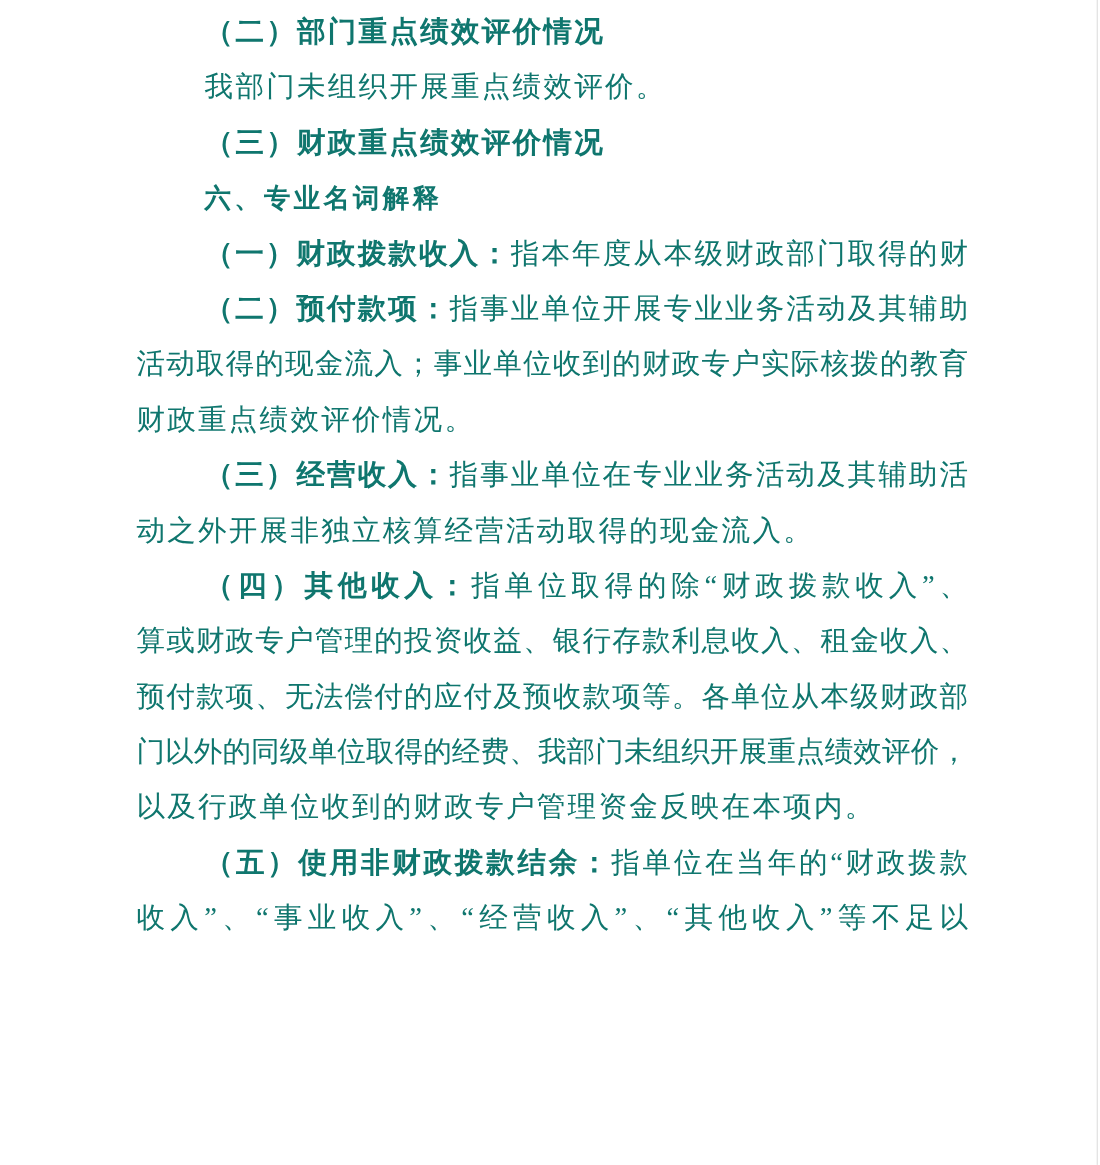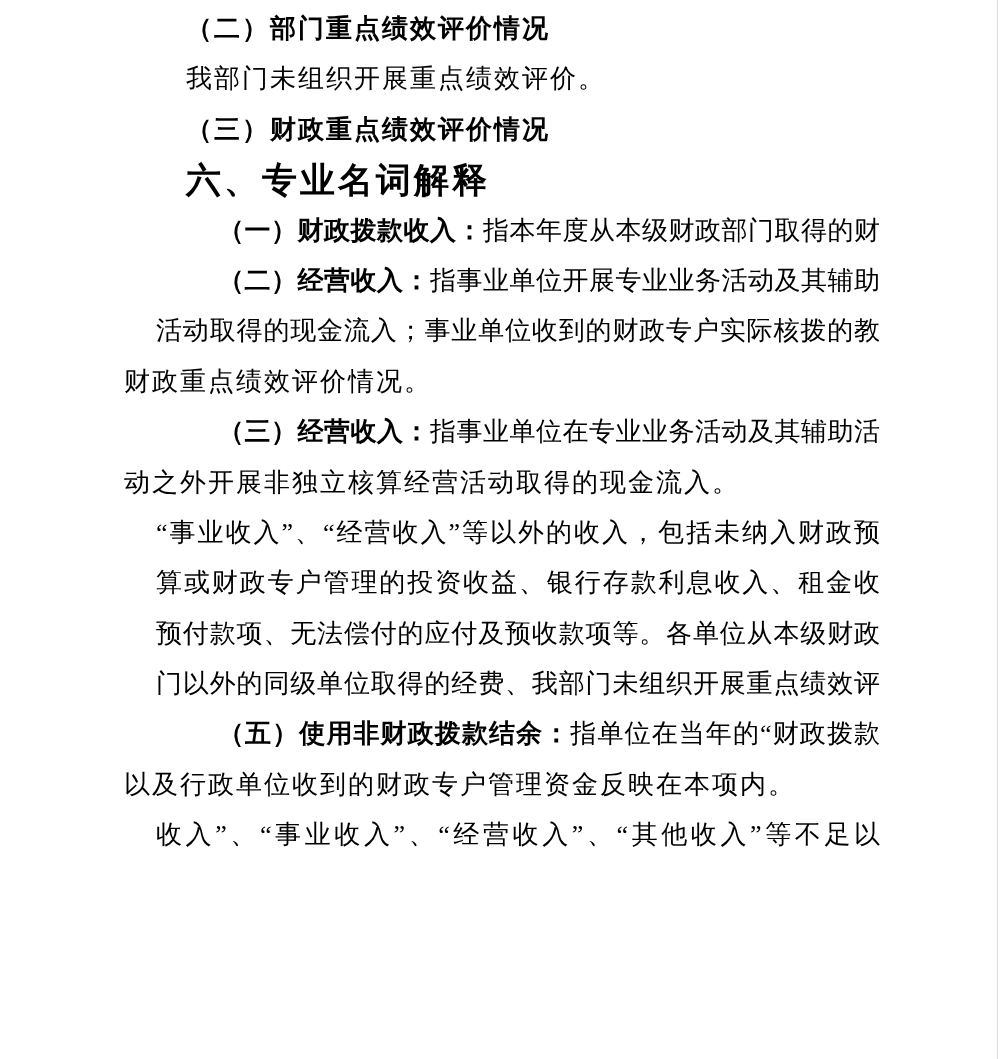--- a/index.html
+++ b/index.html
@@ -21,82 +21,81 @@
   }
   .textblock {
     position: absolute;
     left: 124px; top: 4px;
     width: 756px;
   }
   .ln {
     height: 50.4px;
     line-height: 50.4px;
     font-size: 26px;
-    color: #000000;
+    color: #0f766e;
     letter-spacing: 2px;
     white-space: nowrap;
     overflow: visible;
   }
   .ln.j {
     text-align: justify;
     text-align-last: justify;
     text-justify: inter-character;
     letter-spacing: 0;
     white-space: normal;
     overflow: hidden;
-    margin-left: 32px;
   }
   .ln.ind { text-indent: 62px; }
   .b { font-weight: bold; }
   .hei {
     font-family: "Liberation Sans", "DejaVu Sans", sans-serif;
     font-weight: bold;
     letter-spacing: 3px;
-    font-size: 35px;
+    font-size: 24px;
   }
 </style>
 </head>
 <body>
 
 <div class="page">
   <div class="textblock">
 
     <div class="ln ind"><span class="b">（二）部门重点绩效评价情况</span></div>
 
     <div class="ln ind"><span>我部门未组织开展重点绩效评价。</span></div>
 
     <div class="ln ind"><span class="b">（三）财政重点绩效评价情况</span></div>
 
 
     <div class="ln ind"><span class="hei">六、专业名词解释</span></div>
 
     <div class="ln ind j"><span class="b">（一）财政拨款收入：</span><span>指本年度从本级财政部门取得的财</span></div>
 
 
-    <div class="ln ind j"><span class="b">（二）经营收入：</span><span>指事业单位开展专业业务活动及其辅助</span></div>
+    <div class="ln ind j"><span class="b">（二）预付款项：</span><span>指事业单位开展专业业务活动及其辅助</span></div>
 
     <div class="ln j"><span>活动取得的现金流入；事业单位收到的财政专户实际核拨的教育</span></div>
 
     <div class="ln"><span>财政重点绩效评价情况。</span></div>
 
     <div class="ln ind j"><span class="b">（三）经营收入：</span><span>指事业单位在专业业务活动及其辅助活</span></div>
 
     <div class="ln"><span>动之外开展非独立核算经营活动取得的现金流入。</span></div>
 
+    <div class="ln ind j"><span class="b">（四）其他收入：</span><span>指单位取得的除“财政拨款收入”、</span></div>
 
-    <div class="ln j"><span>“事业收入”、“经营收入”等以外的收入，包括未纳入财政预</span></div>
 
     <div class="ln j"><span>算或财政专户管理的投资收益、银行存款利息收入、租金收入、</span></div>
 
 
     <div class="ln j"><span>预付款项、无法偿付的应付及预收款项等。各单位从本级财政部</span></div>
 
     <div class="ln j"><span>门以外的同级单位取得的经费、我部门未组织开展重点绩效评价，</span></div>
 
+    <div class="ln"><span>以及行政单位收到的财政专户管理资金反映在本项内。</span></div>
+
     <div class="ln ind j"><span class="b">（五）使用非财政拨款结余：</span><span>指单位在当年的“财政拨款</span></div>
-
-    <div class="ln"><span>以及行政单位收到的财政专户管理资金反映在本项内。</span></div>
 
     <div class="ln j"><span>收入”、“事业收入”、“经营收入”、“其他收入”等不足以</span></div>
 
   </div>
   <div class="edge-line"></div>
 </div>
 
 </body></html>

